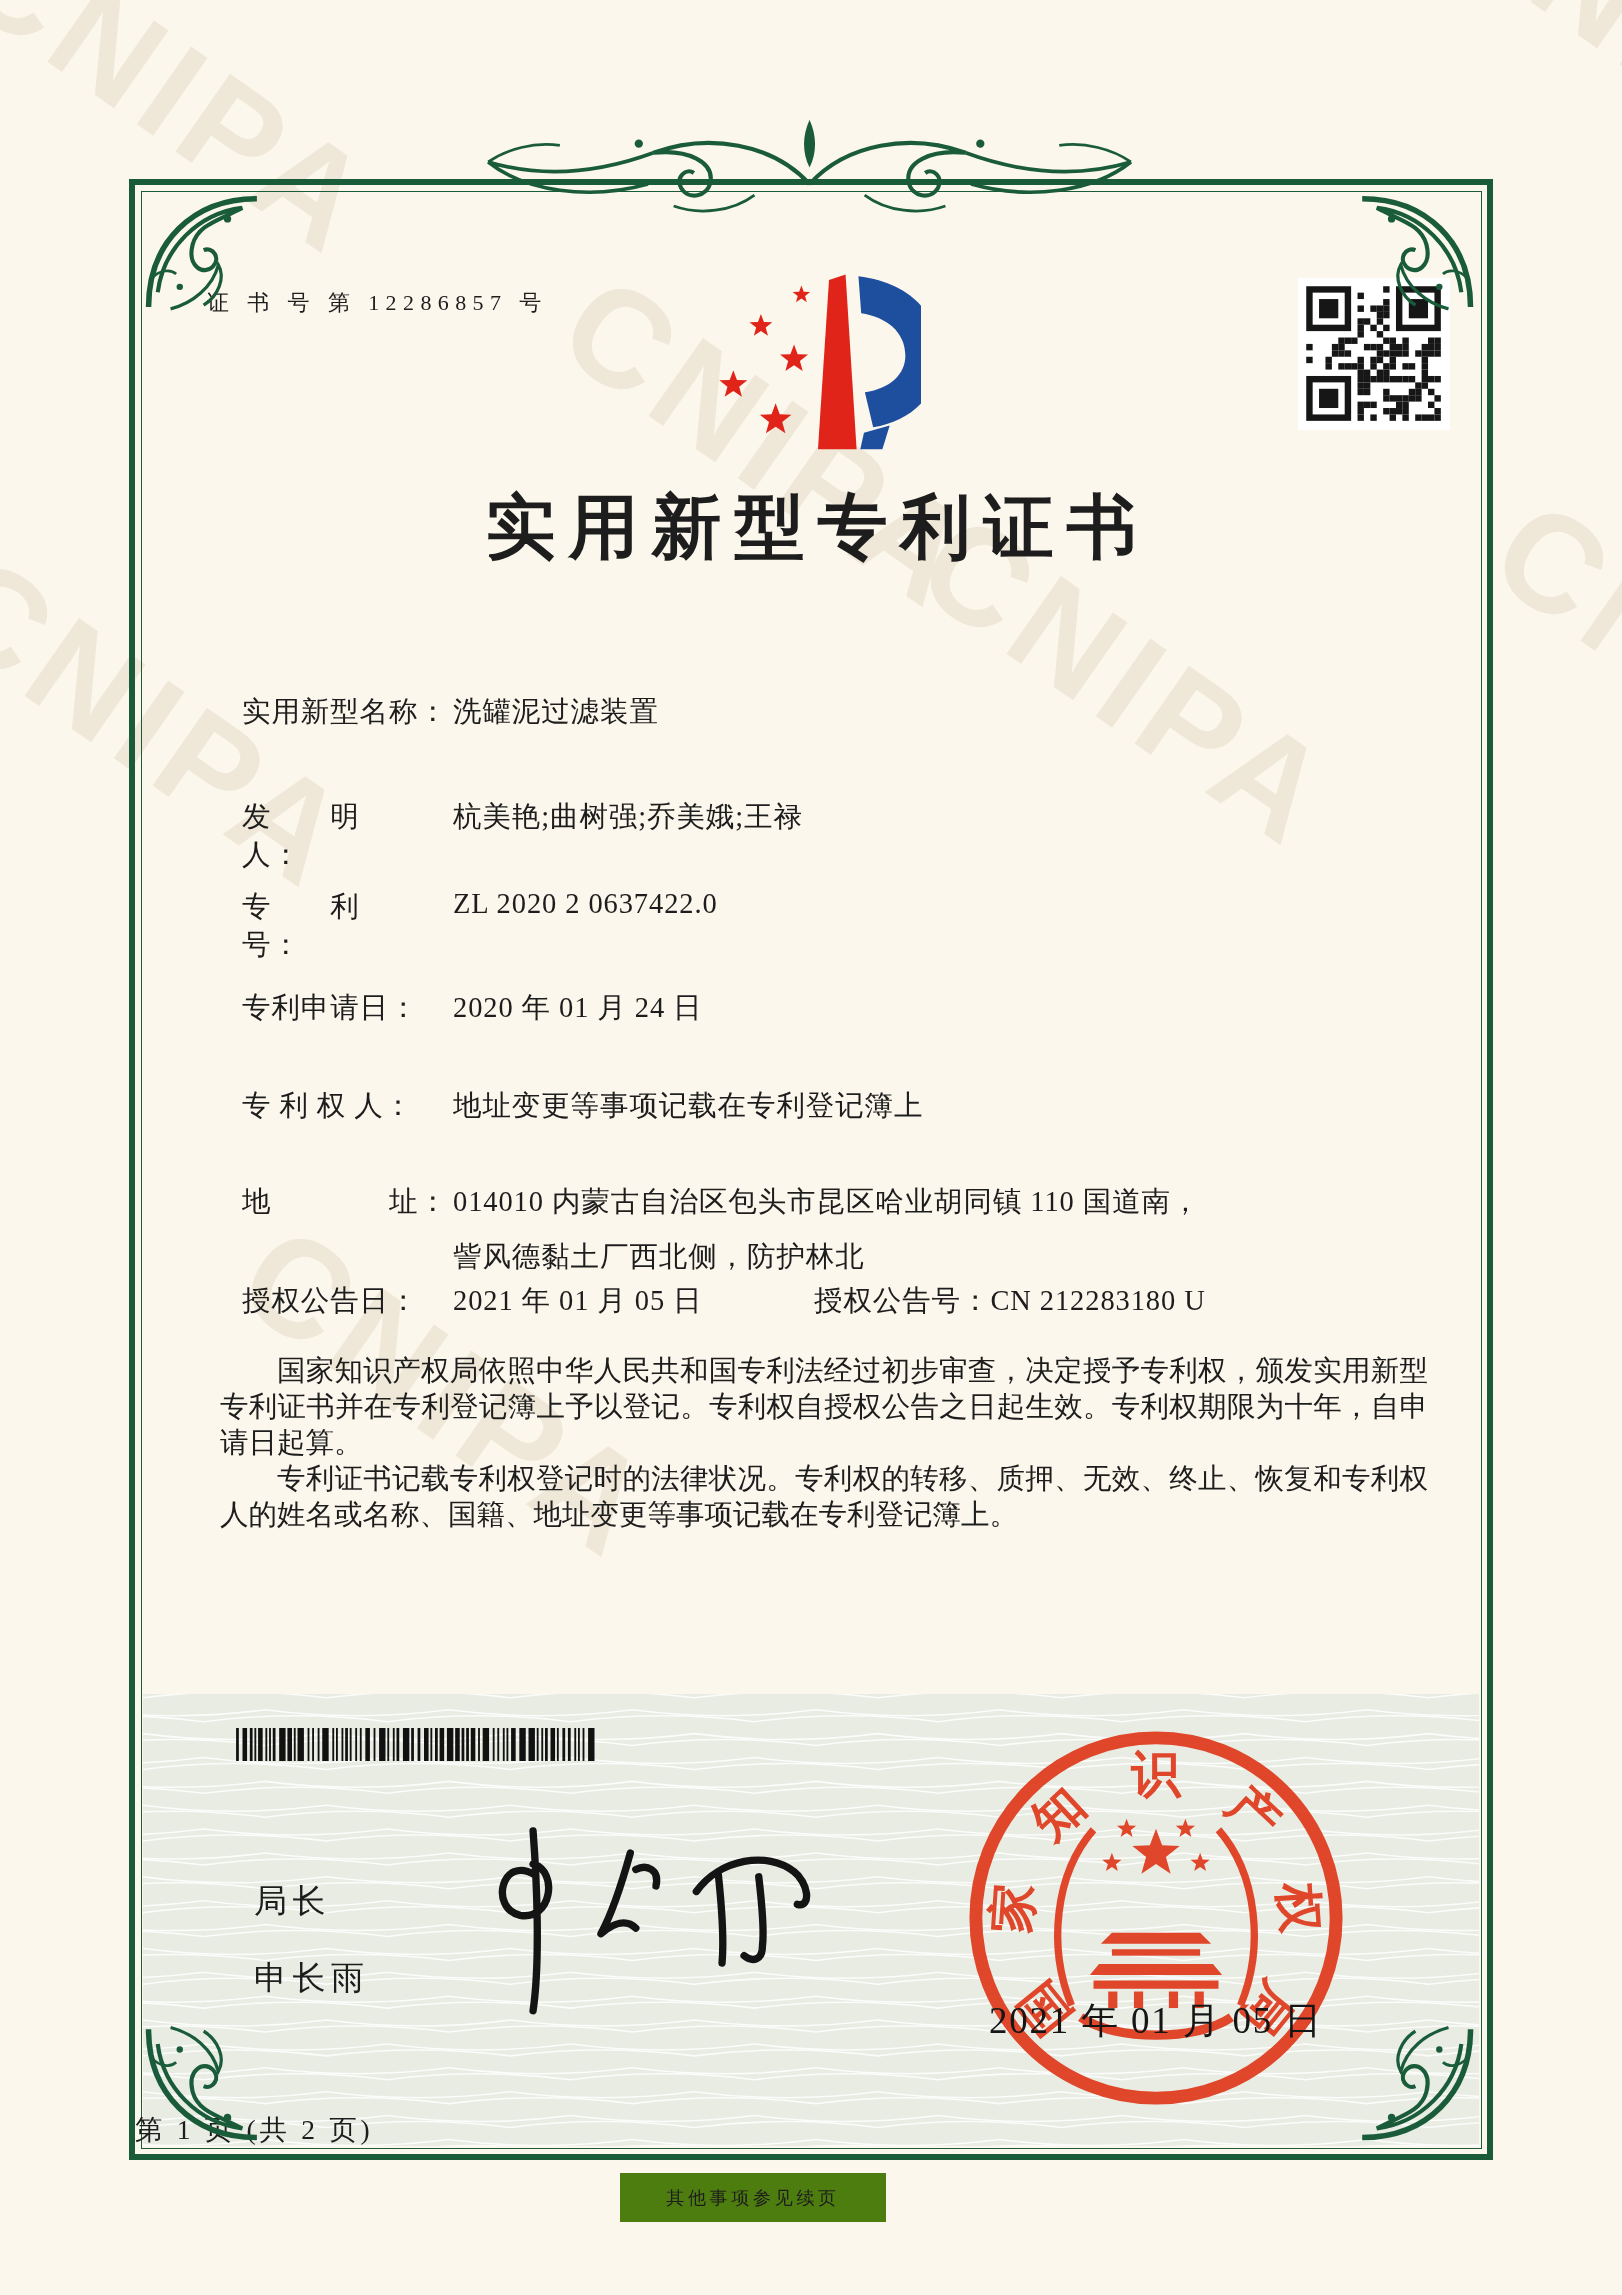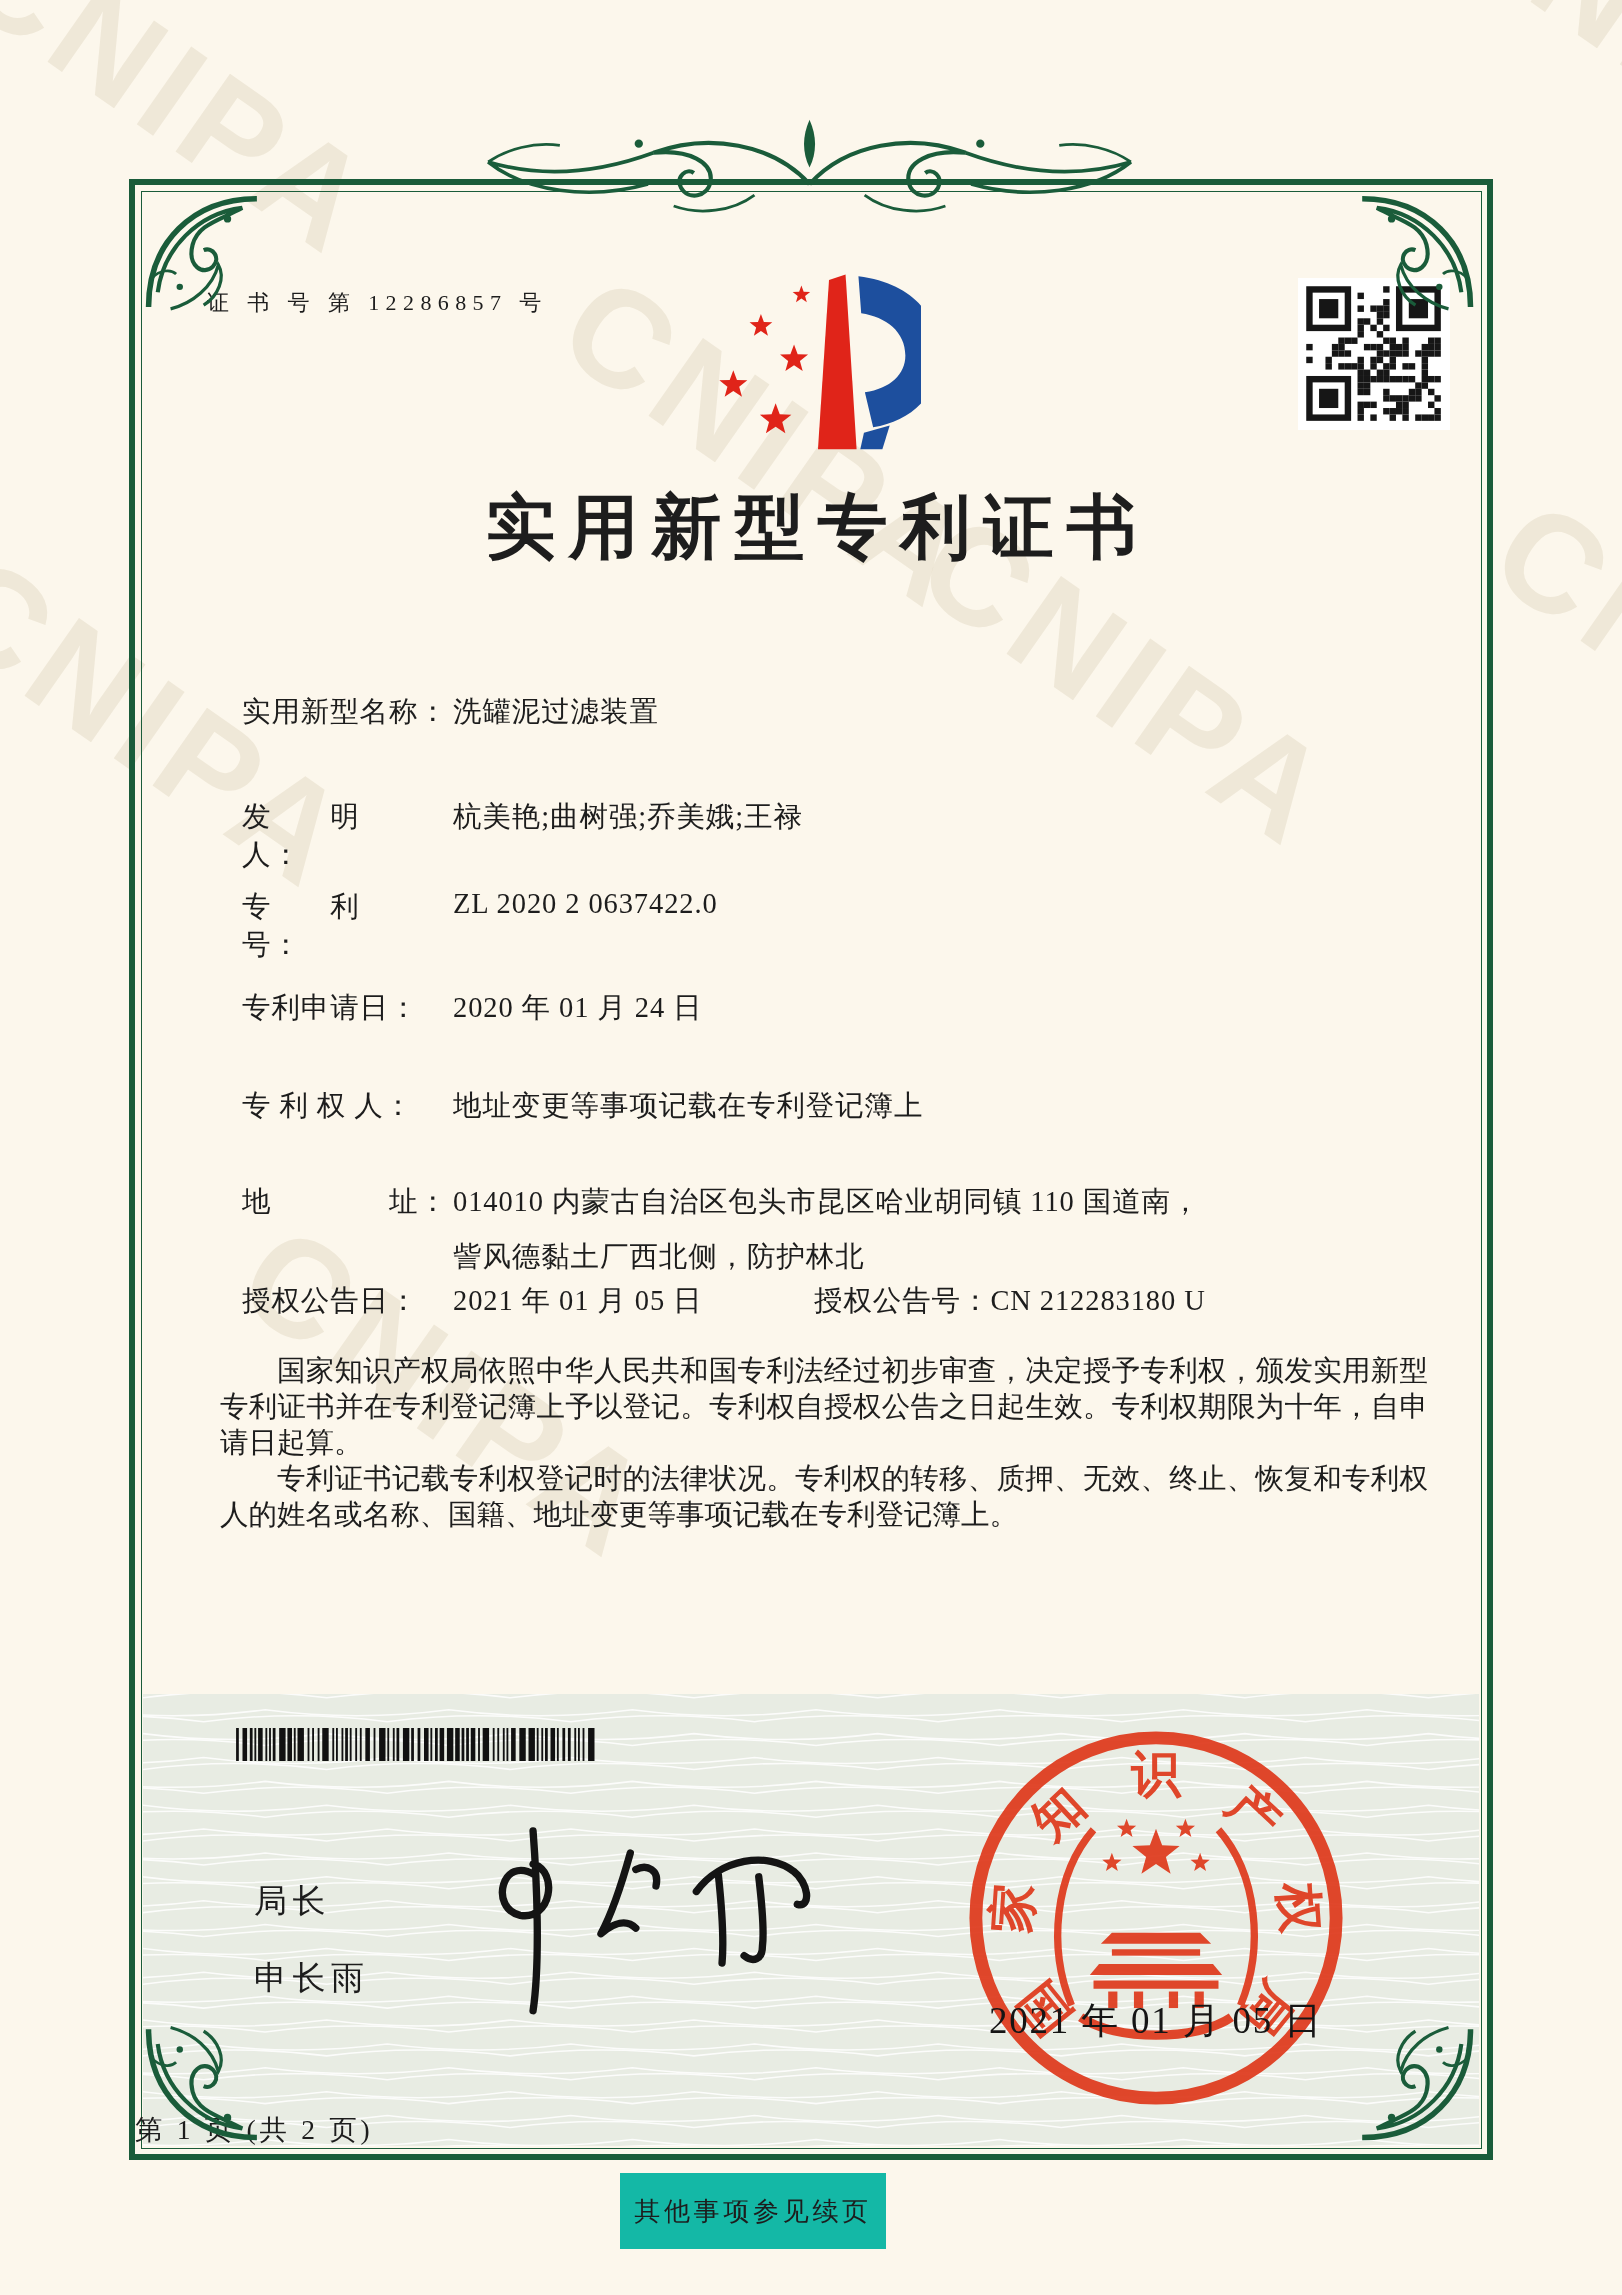--- a/index.html
+++ b/index.html
@@ -62,23 +62,23 @@
   .sig-role{top:1694px;}
   .sig-name{top:1771px;}
   .signature{position:absolute;left:321px;top:1633px;z-index:2;}
   .seal{position:absolute;left:828px;top:1540px;z-index:2;}
   .seal-date{
     position:absolute;left:828px;width:386px;top:1811px;text-align:center;
     font-size:37px;letter-spacing:1.8px;color:#151515;z-index:3;
   }
   .page-indicator{position:absolute;left:0;right:0;top:1927px;text-align:left;font-size:27.5px;letter-spacing:3.7px;z-index:2;}
   .bottom-note{
-    position:absolute;left:620px;top:2173px;width:266px;height:76px;background:#14b8a6;
+    position:absolute;left:620px;top:2173px;width:266px;height:49px;background:#4d7c0f;
     display:flex;align-items:center;justify-content:center;
-    font-size:26px;letter-spacing:3.7px;z-index:2;
+    font-size:18px;letter-spacing:3.7px;z-index:2;
   }
 </style>
 </head>
 <body>
 
 <div class="wm" style="left:-64px;top:9.2px">CNIPA</div>
 <div class="wm" style="left:1419px;top:-51px">CNIPA</div>
 <div class="wm" style="left:537px;top:363px">CNIPA</div>
 <div class="wm" style="left:895px;top:601px">CNIPA</div>
 <div class="wm" style="left:-87px;top:643px">CNIPA</div>

